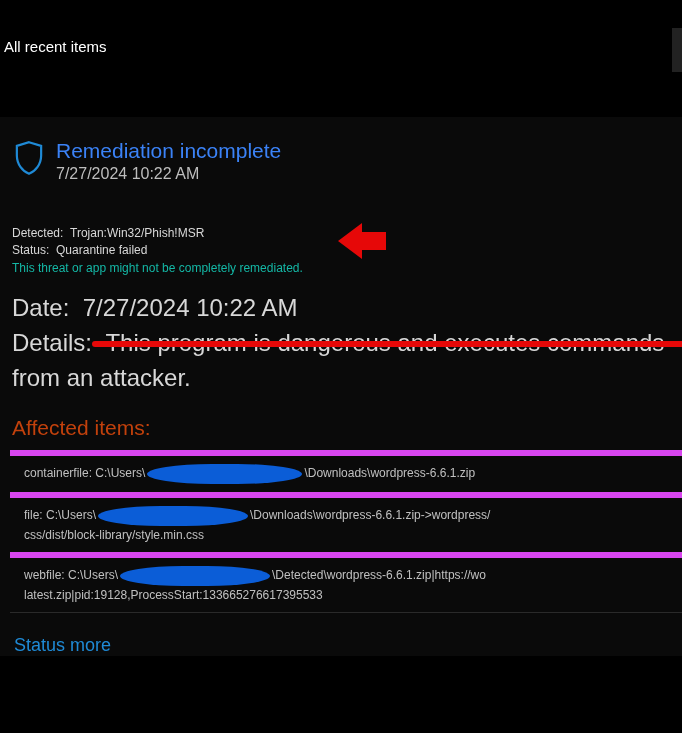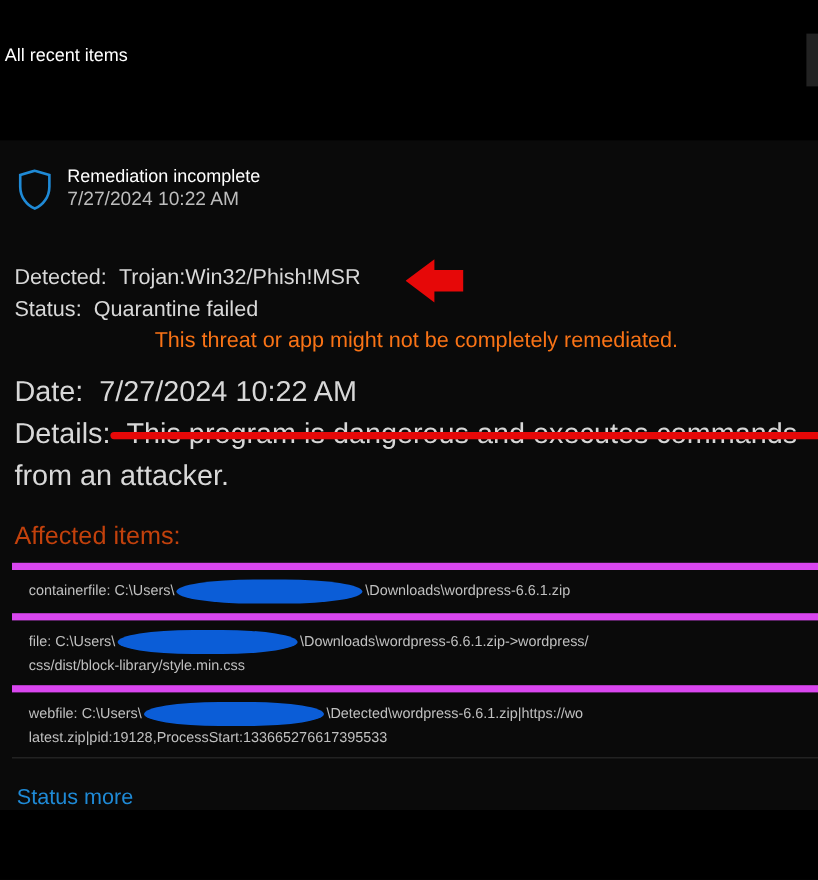--- a/index.html
+++ b/index.html
@@ -46,39 +46,39 @@
       margin-top: 2px;
       flex-shrink: 0;
     }
     .shield-icon svg { width: 100%; height: 100%; }
     .card-title-block {
       display: flex;
       flex-direction: column;
       gap: 2px;
     }
     .card-title {
-      font-size: 15px;
+      font-size: 21px;
       font-weight: 400;
-      color: #ffffff;
+      color: #3b82f6;
     }
     .card-timestamp {
       font-size: 16px;
       color: #bdbdbd;
     }
     .detail-block {
       margin-top: 42px;
       padding-left: 2px;
-      font-size: 18px;
+      font-size: 12px;
       line-height: 1.45;
       color: #d8d8d8;
       position: relative;
     }
     .detail-row .label { color: #d8d8d8; }
     .detail-row .value { color: #d8d8d8; }
-    .summary { color: #f97316; margin-top: 0; text-align: center; }
+    .summary { color: #14b8a6; margin-top: 0; }
     .arrow-annotation {
       position: absolute;
       left: 328px;
       top: -6px;
       width: 50px;
       height: 44px;
     }
     .date-block {
       margin-top: 14px;
       padding-left: 2px;

